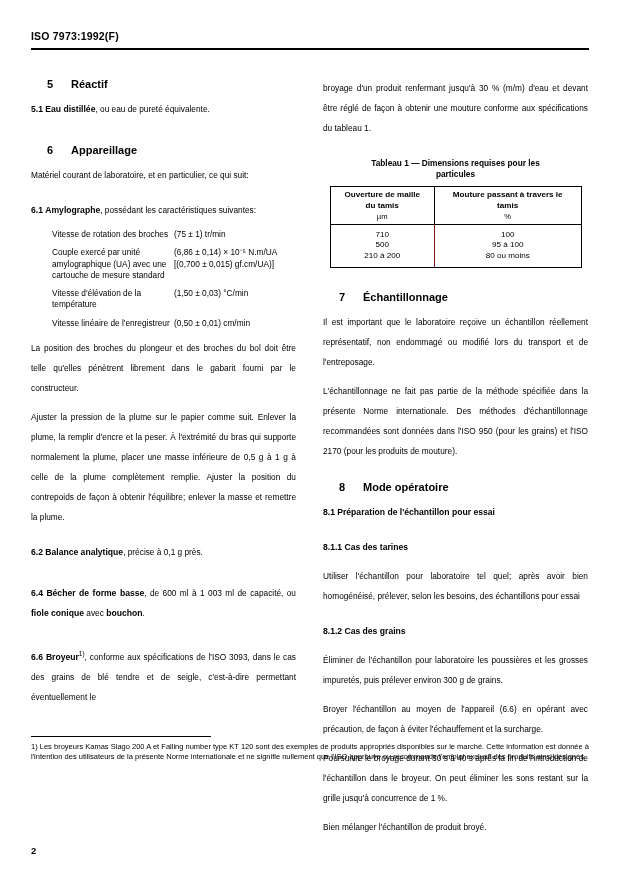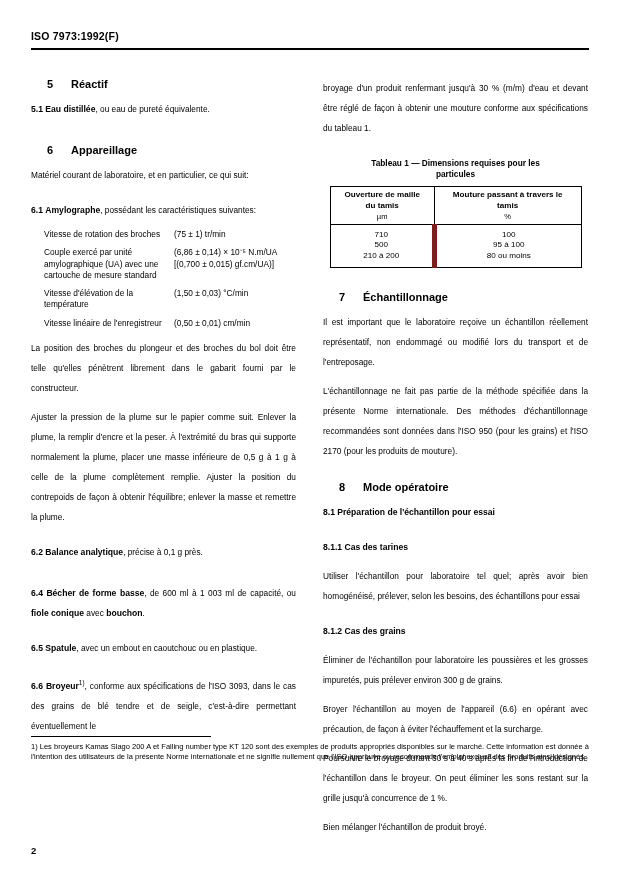--- a/index.html
+++ b/index.html
@@ -81,21 +81,22 @@
     padding: 0 0 0 13px;
   }
   .spec-row {
     display: flex;
     font-size: 8.3px;
     line-height: 11.3px;
     margin-bottom: 7px;
   }
   .spec-row .label {
     width: 118px;
-    padding-right: 12px;
+    padding-right: 4px;
+    margin-left: 8px;
   }
   .spec-row .value {
     flex: 1;
   }
   .spec-row .value .frac-top {
     display: block;
   }
   .spec-row .value .frac-bot {
     display: block;
   }
@@ -135,21 +136,21 @@
   table.t1 td {
     line-height: 10.6px;
     border-left: none;
     border-right: none;
   }
   table.t1 .cellwrap {
     padding: 3px 0 4px 0;
   }
   table.t1 td.left-b { border-left: 1px solid #000; }
   table.t1 td.right-b { border-right: 1px solid #000; }
-  table.t1 td.mid-b { border-left: 5px solid #7f1d1d; }
+  table.t1 td.mid-b { border-left: 1px solid #7f1d1d; }
 
   .tbl-body td {
     vertical-align: top;
   }
 
   
   .footnote {
     position: absolute;
     left: 31px;
     top: 736px;
@@ -258,24 +259,20 @@
 
       <div class="spacer-sm"></div>
 
       <p>
         <span class="sub-title">6.4</span>
         <span class="sub-title">Bécher de forme basse</span><span>, de 600 ml à 1 003 ml de capacité, ou </span><span class="sub-title">fiole conique</span><span> avec </span><span class="sub-title">bouchon</span><span>.</span>
       </p>
 
       <div class="spacer-sm"></div>
 
-      <p>
-        <span class="sub-title">6.5</span>
-        <span class="sub-title">Spatule</span><span>, avec un embout en caoutchouc ou en plastique.</span>
-      </p>
 
       <div class="spacer-sm"></div>
 
       <p>
         <span class="sub-title">6.6</span>
         <span class="sub-title">Broyeur</span><sup>1)</sup><span>, conforme aux spécifications de l'ISO 3093, dans le cas des grains de blé tendre et de seigle, c'est-à-dire permettant éventuellement le</span>
       </p>
 
     </div>
 

